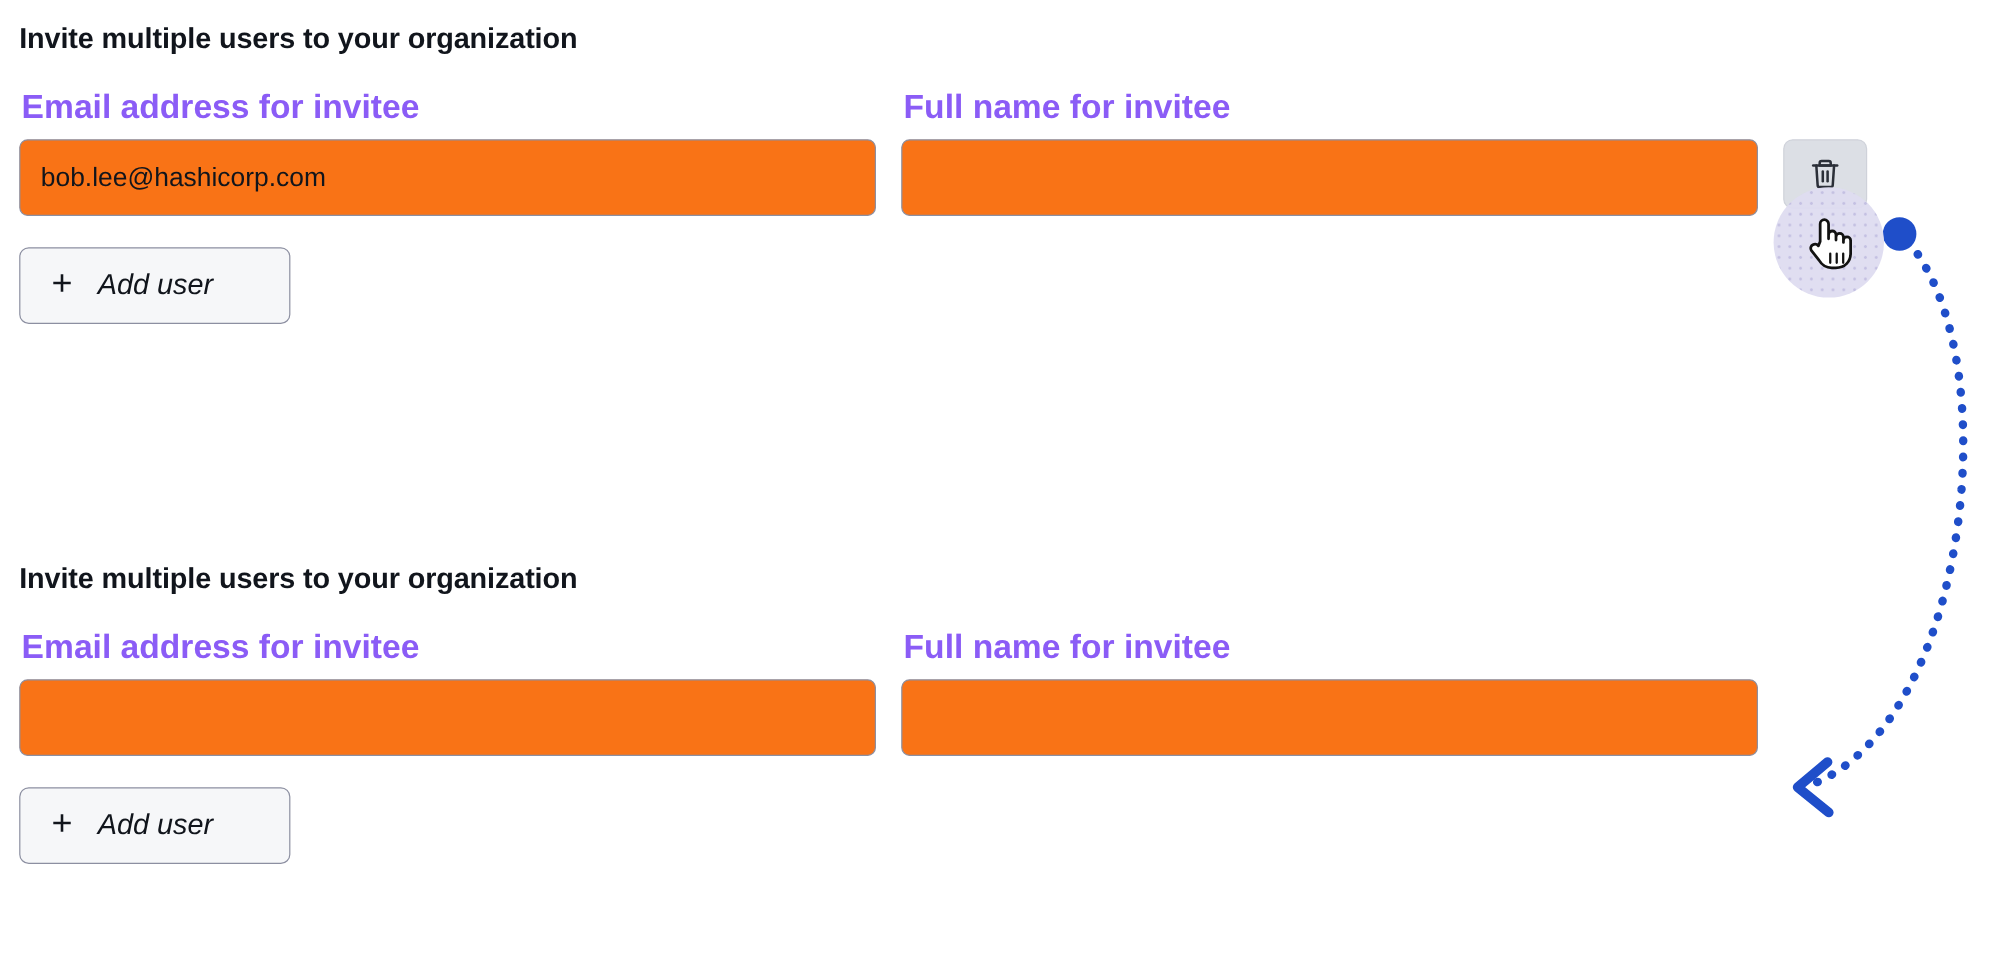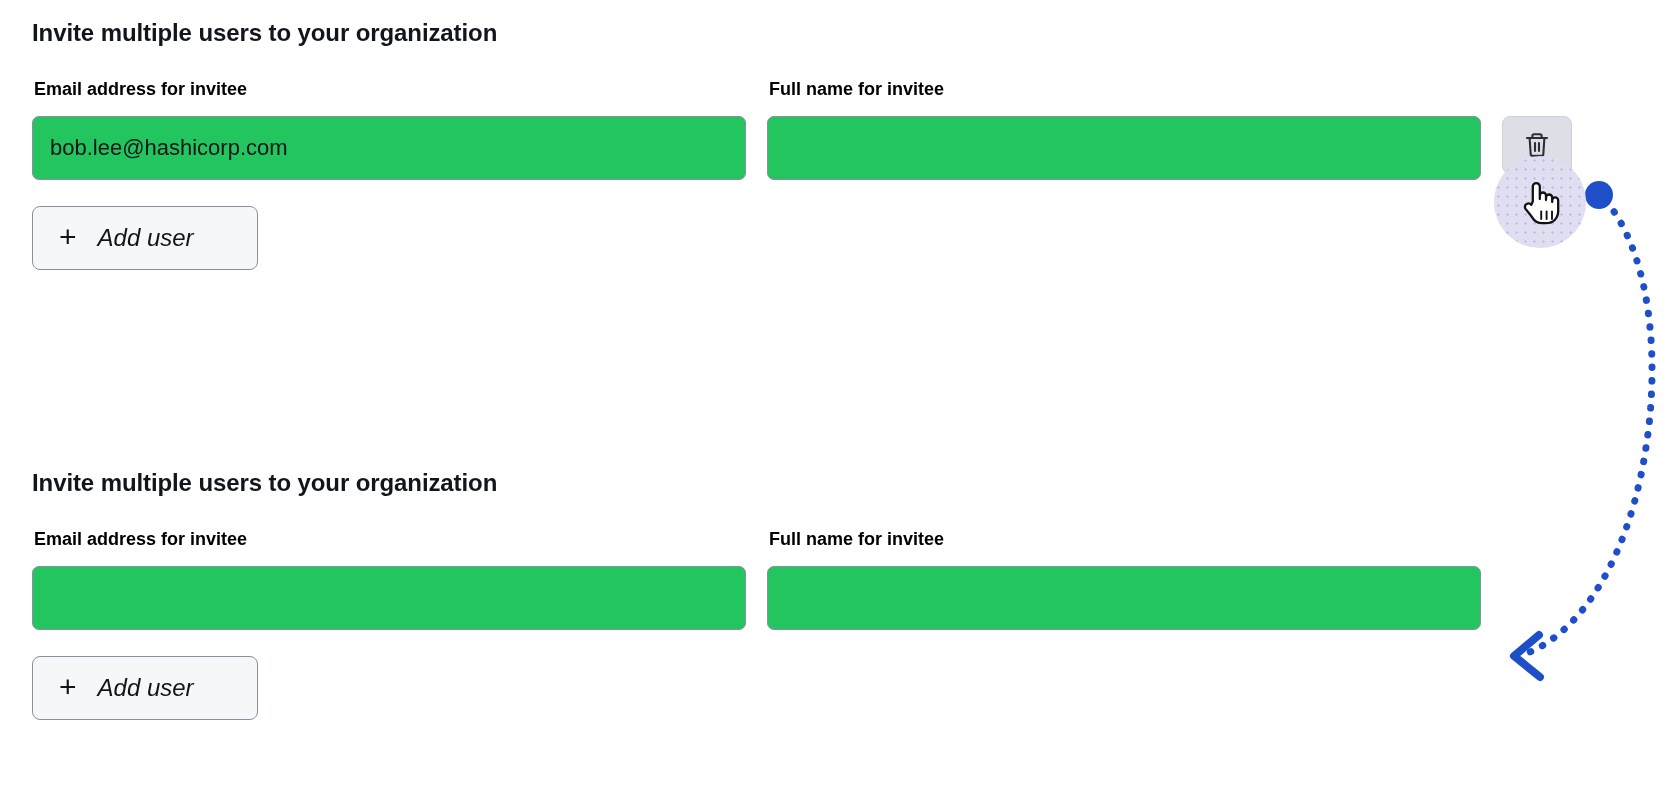--- a/index.html
+++ b/index.html
@@ -12,21 +12,20 @@
     height: 800px;
     font-family: "Liberation Sans", sans-serif;
     color: #11151c;
     position: relative;
     overflow: hidden;
   }
 
   .stage {
     position: absolute;
     inset: 0;
-    margin-left: 16px;
   }
 
   
   .form-block {
     position: absolute;
     left: 16px;
   }
   .form-block.top  { top: 16px; }
   .form-block.bottom { top: 466px; }
 
@@ -49,35 +48,35 @@
   }
 
   .field {
     display: flex;
     flex-direction: column;
   }
   .field.email { width: 714px; }
   .field.fullname { width: 714px; }
 
   .field-label {
-    font-size: 18px;
+    font-size: 28px;
     font-weight: 700;
     line-height: 26px;
-    color: #000000;
+    color: #8b5cf6;
     margin: 0 0 14px 2px;
     white-space: nowrap;
   }
 
   .text-input {
     box-sizing: border-box;
     height: 64px;
     width: 100%;
     border: 1.6px solid #8c8fa1;
     border-radius: 7px;
-    background: #22c55e;
+    background: #f97316;
     font-family: "Liberation Sans", sans-serif;
     font-size: 22px;
     color: #11151c;
     padding: 0 17px;
     outline: none;
   }
   .text-input::placeholder { color: #9aa0ad; }
 
   
   .delete-btn {

